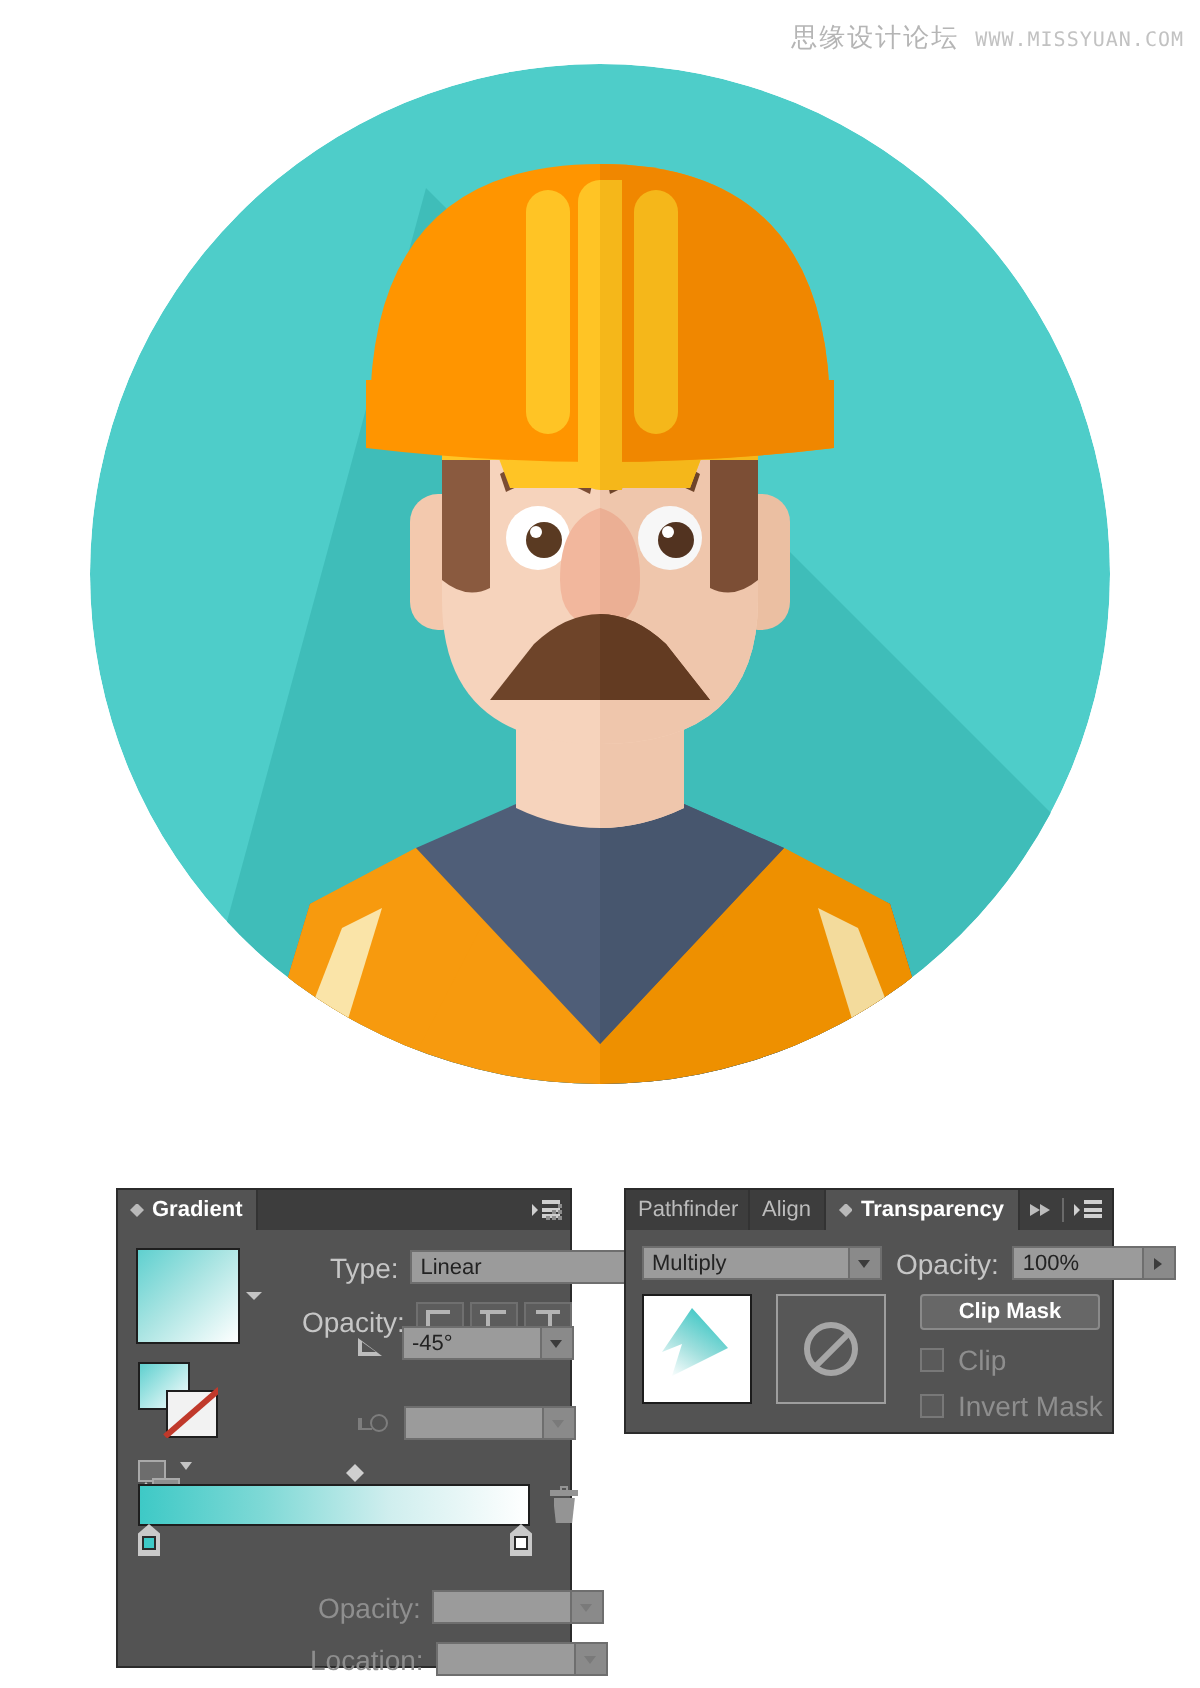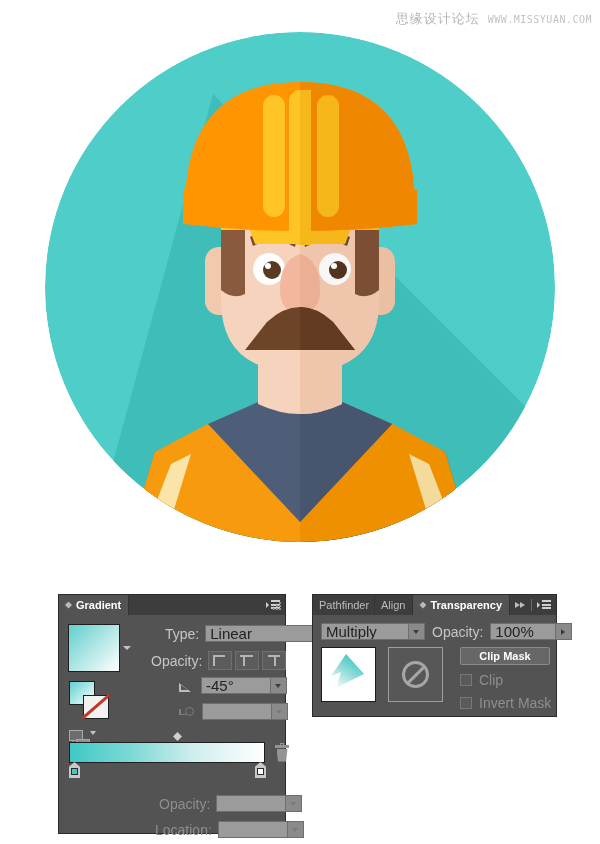--- a/index.html
+++ b/index.html
@@ -142,21 +142,21 @@
     background: #9b9b9b;
     border: 1px solid #6e6e6e;
     box-sizing: border-box;
     height: 17px;
   }
   .combo .val {
     flex: 1 1 auto;
     display: flex;
     align-items: center;
     padding-left: 4px;
-    font-size: 15px;
+    font-size: 11px;
     color: #232323;
     overflow: hidden;
     white-space: nowrap;
   }
   .combo .arw {
     flex: none;
     width: 15px;
     background: #8a8a8a;
     border-left: 1px solid #6e6e6e;
     position: relative;
@@ -257,21 +257,21 @@
   .stroke-btn .gl {
     position: absolute; background: #b4b4b4;
   }
   .sb-a .v { left: 4px; top: 3px; width: 2px; height: 11px; }
   .sb-a .h { left: 4px; top: 3px; width: 12px; height: 2px; }
   .sb-b .v { left: 7px; top: 3px; width: 2px; height: 11px; }
   .sb-b .h { left: 4px; top: 3px; width: 13px; height: 2px; }
   .sb-c .v { left: 11px; top: 3px; width: 2px; height: 11px; }
   .sb-c .h { left: 5px; top: 3px; width: 12px; height: 2px; }
 
-  #row-angle { position: absolute; left: 120px; top: 62px; display: flex; align-items: center; gap: 8px; }
+  #row-angle { position: absolute; left: 120px; top: 48px; display: flex; align-items: center; gap: 8px; }
   #row-angle .combo { width: 86px; }
   .icon-angle {
     width: 14px; height: 12px; position: relative; display: inline-block;
   }
   .icon-angle::before {
     content: ""; position: absolute; left: 0; bottom: 0;
     width: 0; height: 0;
     border-bottom: 9px solid #bdbdbd;
     border-right: 12px solid transparent;
   }
@@ -354,21 +354,21 @@
   .resize-grip i {
     position: absolute; width: 2px; height: 2px; background: #8e8e8e;
   }
 
   
   #transparency-panel { left: 312px; top: 594px; width: 245px; height: 123px; }
   #tp-row1 {
     position: absolute; left: 8px; top: 8px;
     display: flex; align-items: center; gap: 7px;
   }
-  #tp-blend.combo { width: 104px; }
+  #tp-blend.combo { width: 120px; }
   #tp-opacity.combo { width: 82px; }
   #tp-thumbs { position: absolute; left: 8px; top: 32px; display: flex; gap: 12px; }
   #tp-thumb {
     width: 53px; height: 53px;
     border: 1px solid #1c1c1c;
     background: #ffffff;
     position: relative;
     overflow: hidden;
   }
   #tp-mask {

